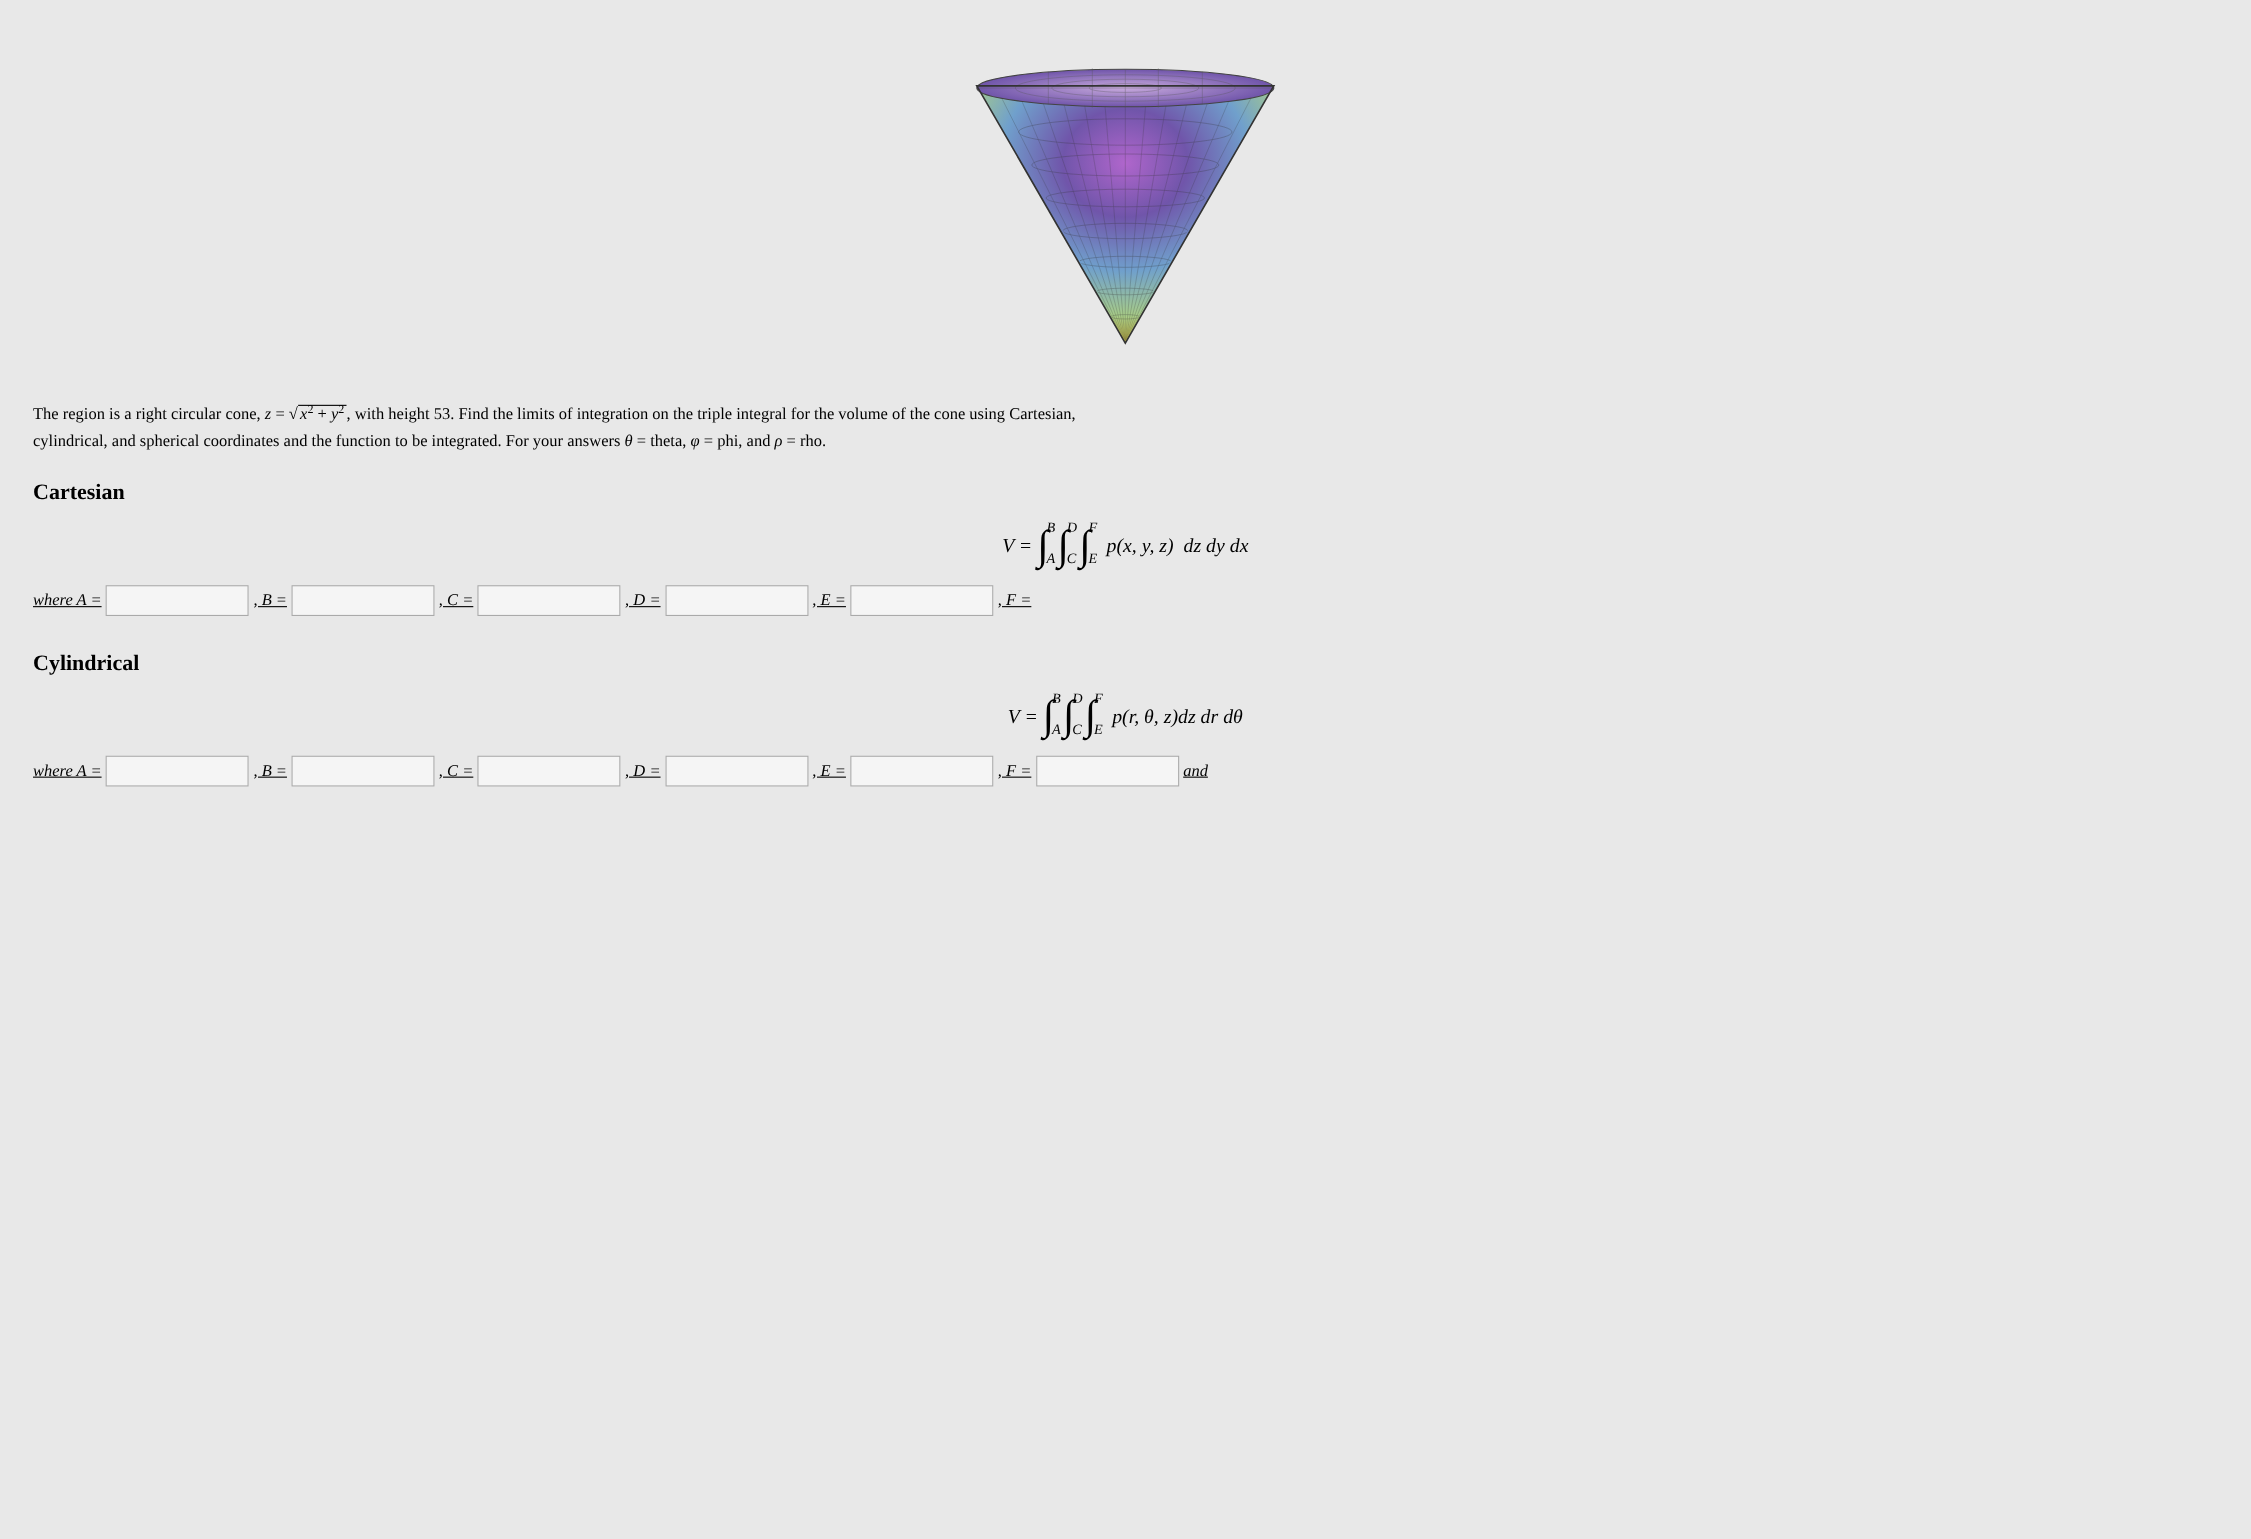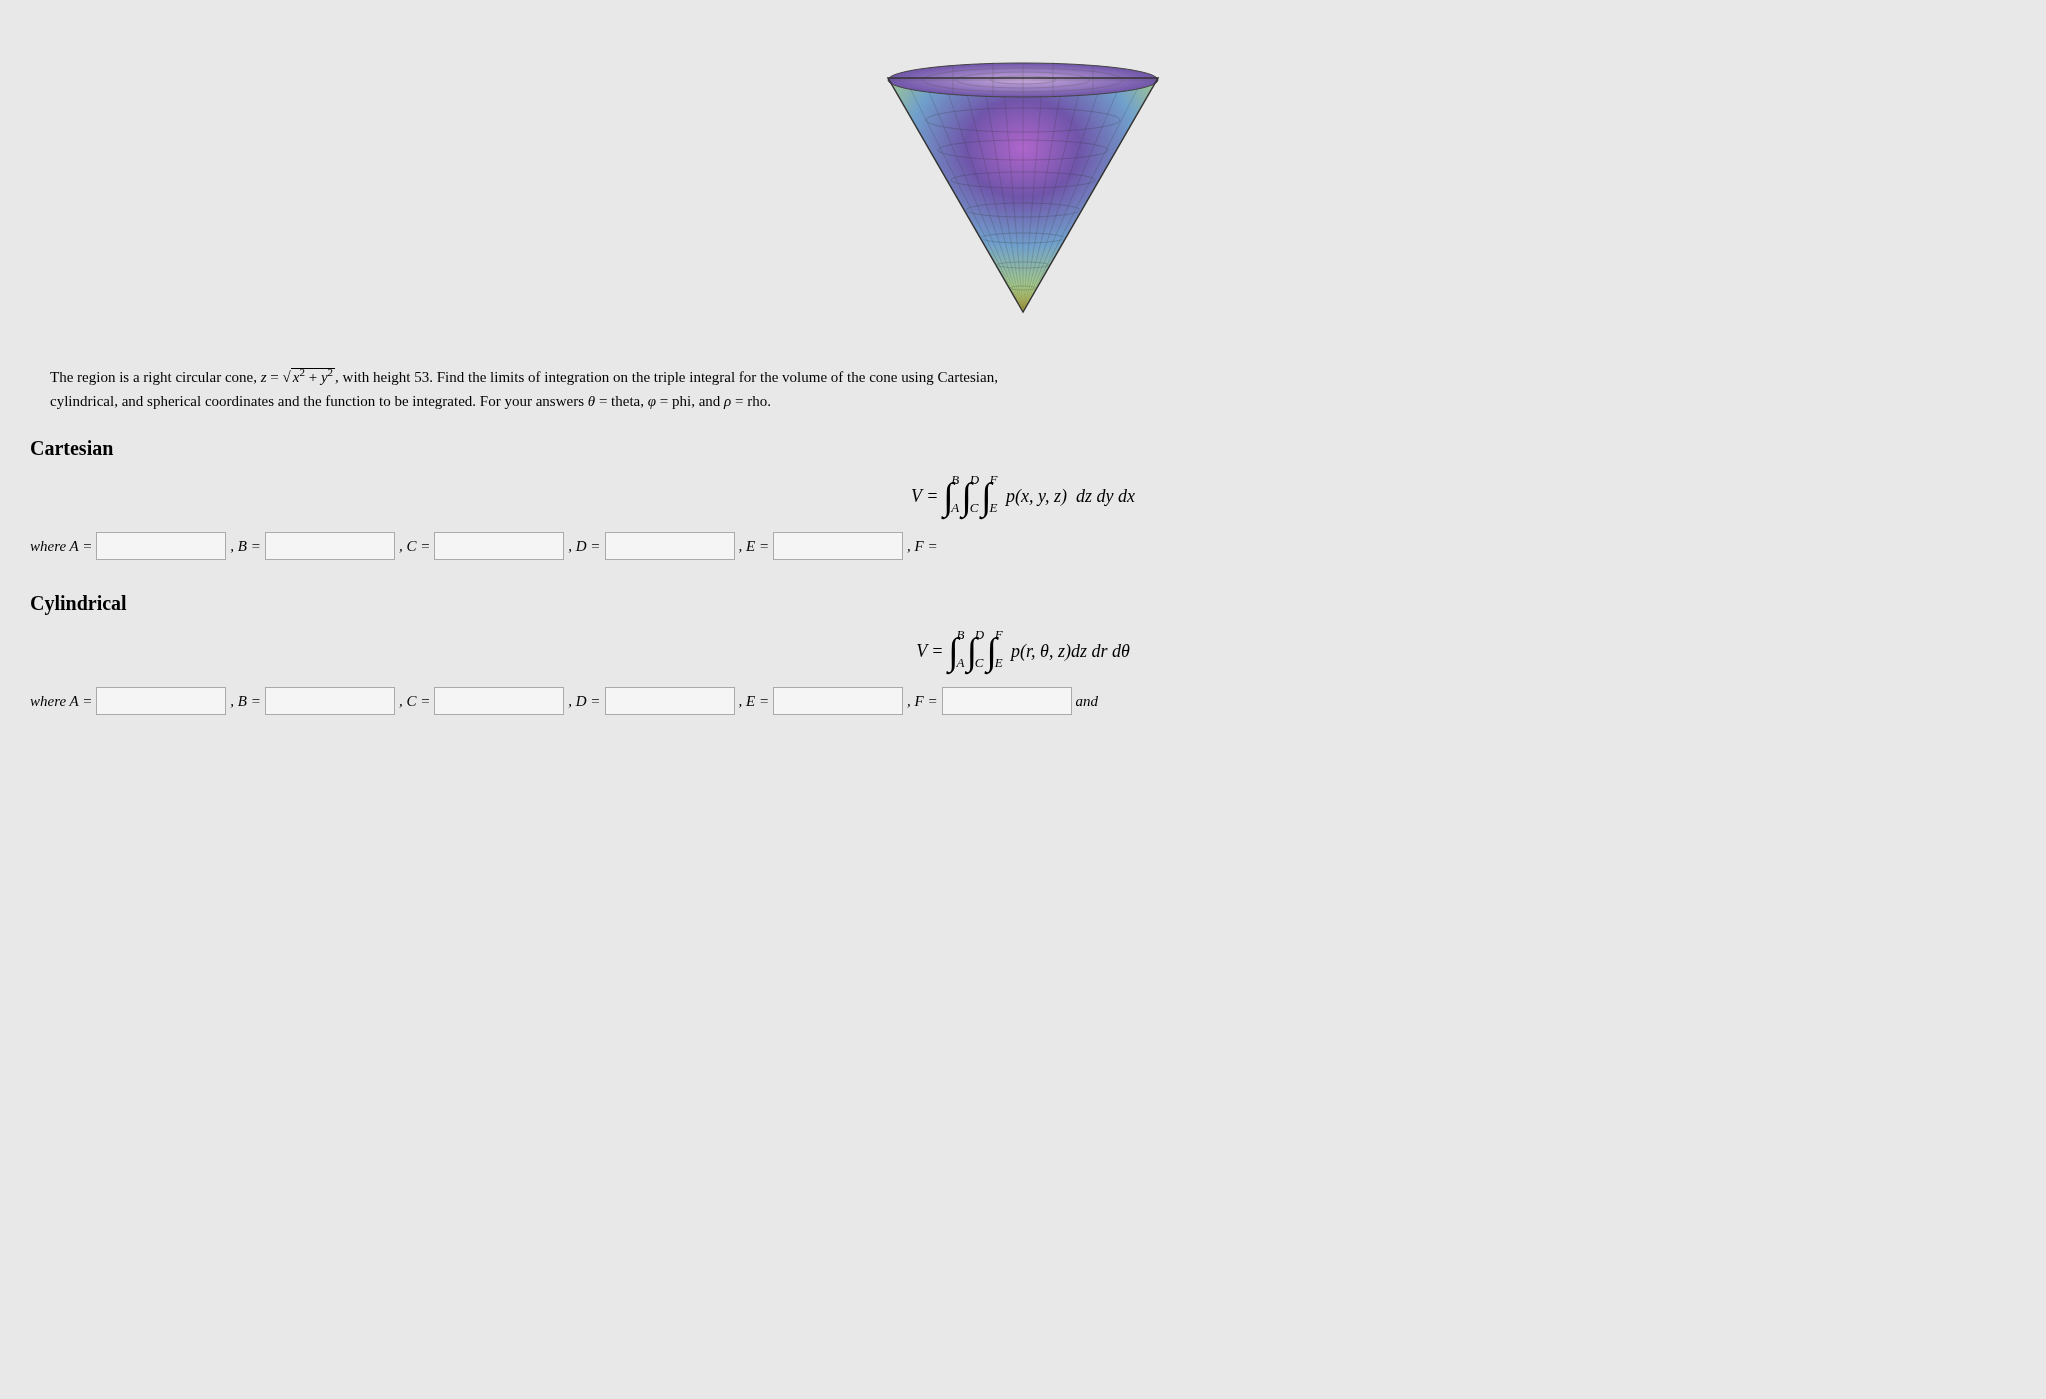--- a/index.html
+++ b/index.html
@@ -8,21 +8,20 @@
       font-family: serif;
       font-size: 16px;
       color: #000;
       padding: 20px 30px;
     }
     .description {
       font-size: 15px;
       line-height: 1.6;
       margin-bottom: 24px;
       max-width: 1000px;
-      margin-left: 20px;
     }
     .section-title {
       font-weight: bold;
       font-size: 20px;
       margin-bottom: 10px;
     }
     .formula-row {
       display: flex;
       justify-content: center;
       align-items: center;
@@ -48,20 +47,21 @@
     }
     .input-row input.wide {
       width: 200px;
     }
     .input-row input.medium {
       width: 130px;
     }
     .label-text {
       font-style: italic;
       font-size: 15px;
+      text-decoration: underline;
     }
     .section-block {
       margin-bottom: 32px;
     }
     
     .cone-svg {
       width: 320px;
       height: 320px;
     }
     

